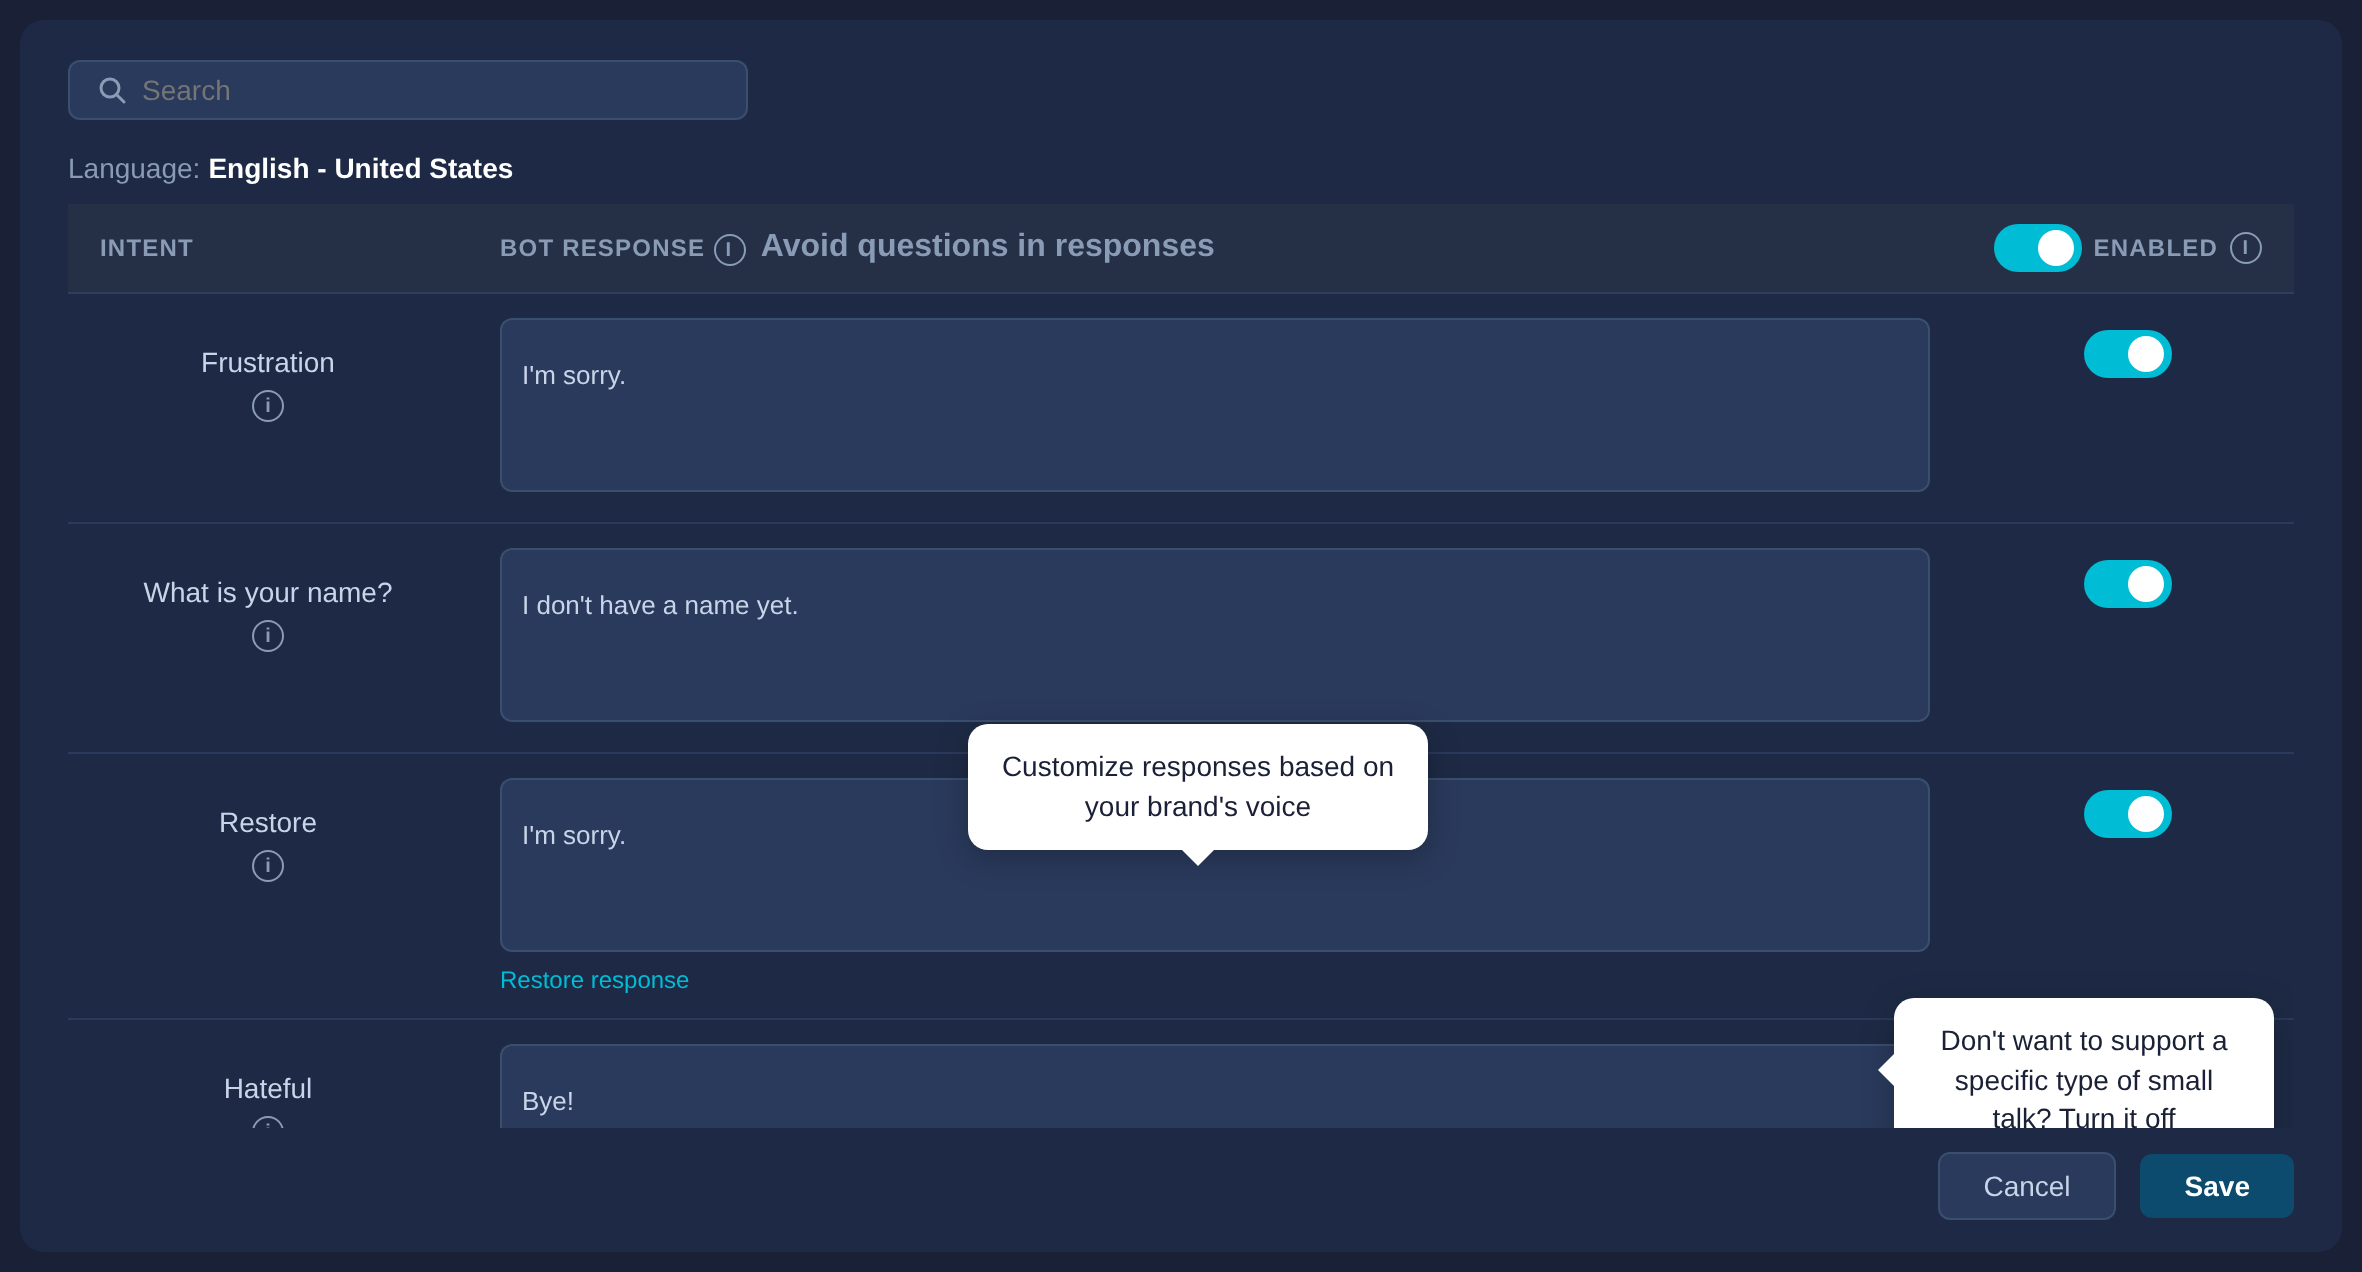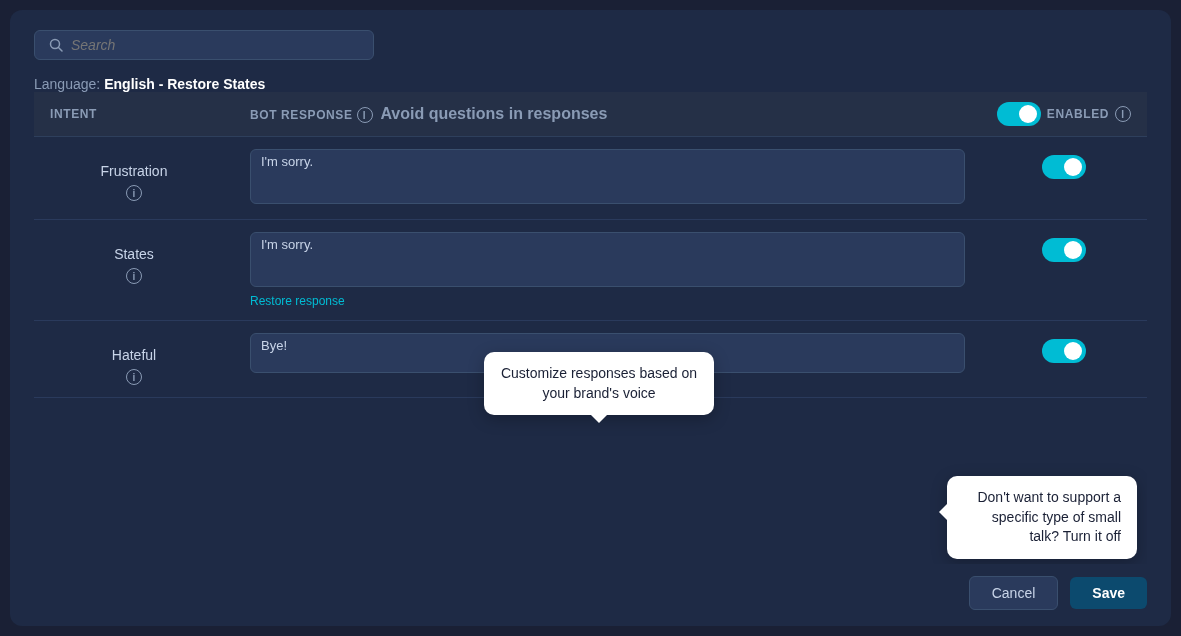--- a/index.html
+++ b/index.html
@@ -54,32 +54,31 @@
       gap: 8px;
     }
 
     .search-bar input {
       background: transparent;
       border: none;
       outline: none;
       color: #e5e5e5;
       font-size: 14px;
       width: 100%;
-      font-style: italic;
     }
 
     .search-icon-svg {
       color: #8a9bb5;
       flex-shrink: 0;
     }
 
     .lang-row {
       display: flex;
       align-items: center;
-      margin-bottom: 0;
+      margin-bottom: 10px;
       font-size: 14px;
       color: #8a9bb5;
     }
 
     .lang-label { font-weight: 400; }
     .lang-value { font-weight: 700; color: #ffffff; margin-left: 4px; }
 
     
     .table-wrapper {
       flex: 1;
@@ -131,21 +130,21 @@
       flex-direction: column;
     }
 
     .response-textarea {
       width: 100%;
       background: #2a3a5c;
       border: 1px solid #3a4f6e;
       border-radius: 6px;
       color: #c8d4e8;
       font-size: 13px;
-      padding: 4px 10px;
+      padding: 20px 10px;
       resize: none;
       font-family: inherit;
       outline: none;
     }
 
     .enabled-cell {
       text-align: center;
       padding-top: 18px;
     }
 
@@ -223,23 +222,22 @@
     }
     .tooltip-brand::before {
       bottom: -16px;
       left: 50%;
       transform: translateX(-50%);
       border-top-color: #ffffff;
     }
 
     .tooltip-disable {
       right: 10px;
-      top: 384px;
+      top: 397px;
       width: 190px;
-      text-align: right;
     }
     .tooltip-disable::before {
       left: -16px;
       top: 28px;
       border-right-color: #ffffff;
     }
 
     
     .footer {
       display: flex;
@@ -296,21 +294,21 @@
       <svg class="search-icon-svg" width="14" height="14" viewBox="0 0 14 14" fill="none">
         <circle cx="6" cy="6" r="4.5" stroke="#8a9bb5" stroke-width="1.5"></circle>
         <line x1="9.5" y1="9.5" x2="13" y2="13" stroke="#8a9bb5" stroke-width="1.5" stroke-linecap="round"></line>
       </svg>
       <input type="text" placeholder="Search" style="">
     </div>
   </div>
 
   <div class="lang-row">
     <span class="lang-label">Language:</span>
-    <span class="lang-value">English - Restore States</span>
+    <span class="lang-value">English - United States</span>
   </div>
 
   <div class="table-wrapper" style="position:relative;">
 
     <table>
       <thead>
         <tr>
           <th class="th-intent">
             <span>INTENT</span>
           </th>
@@ -338,25 +336,39 @@
             </div>
           </td>
           <td>
             <textarea class="response-textarea" rows="3" style="">I'm sorry.</textarea>
           </td>
           <td class="enabled-cell">
             <div class="toggle"></div>
           </td>
         </tr>
 
-
         <tr>
           <td>
             <div class="intent-cell">
-              <span>States</span>
+              <span>What is your name?</span>
+              <span class="info-icon">i</span>
+            </div>
+          </td>
+          <td>
+            <textarea class="response-textarea" rows="3" style="">I don't have a name yet.</textarea>
+          </td>
+          <td class="enabled-cell">
+            <div class="toggle"></div>
+          </td>
+        </tr>
+
+        <tr>
+          <td>
+            <div class="intent-cell">
+              <span>Restore</span>
               <span class="info-icon">i</span>
             </div>
           </td>
           <td>
             <textarea class="response-textarea" rows="3" style="">I'm sorry.</textarea>
             <span class="restore-link">Restore response</span>
           </td>
           <td class="enabled-cell">
             <div class="toggle"></div>
           </td>

